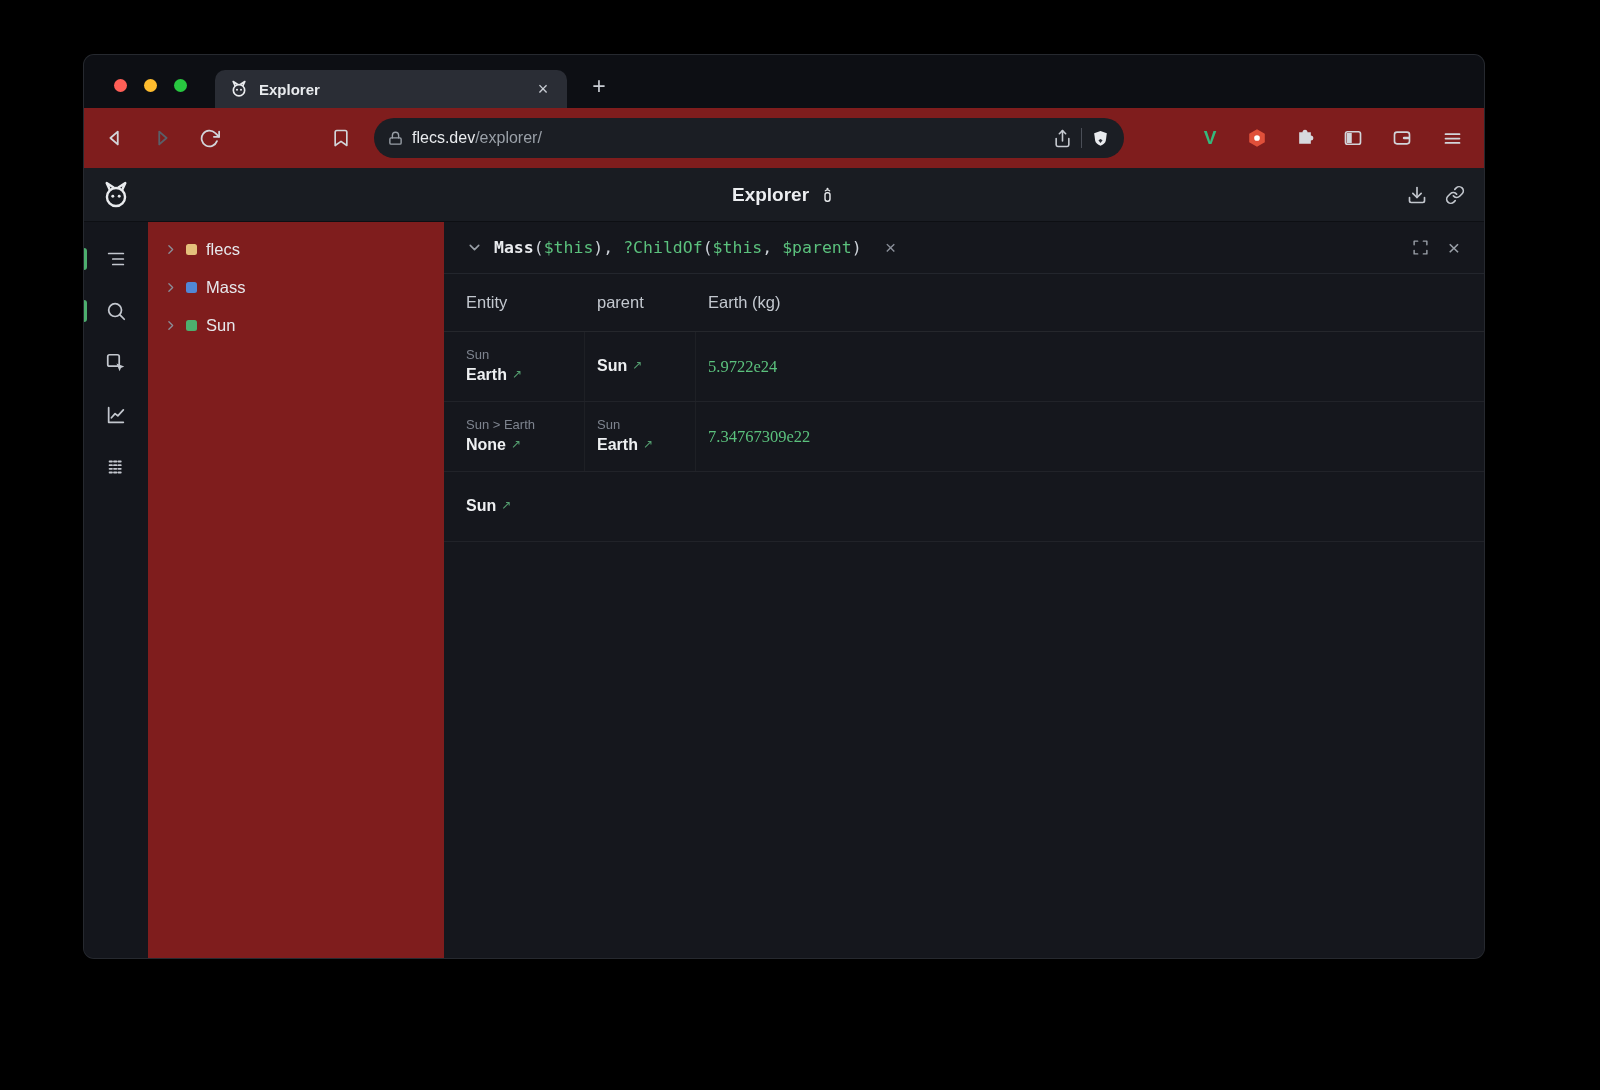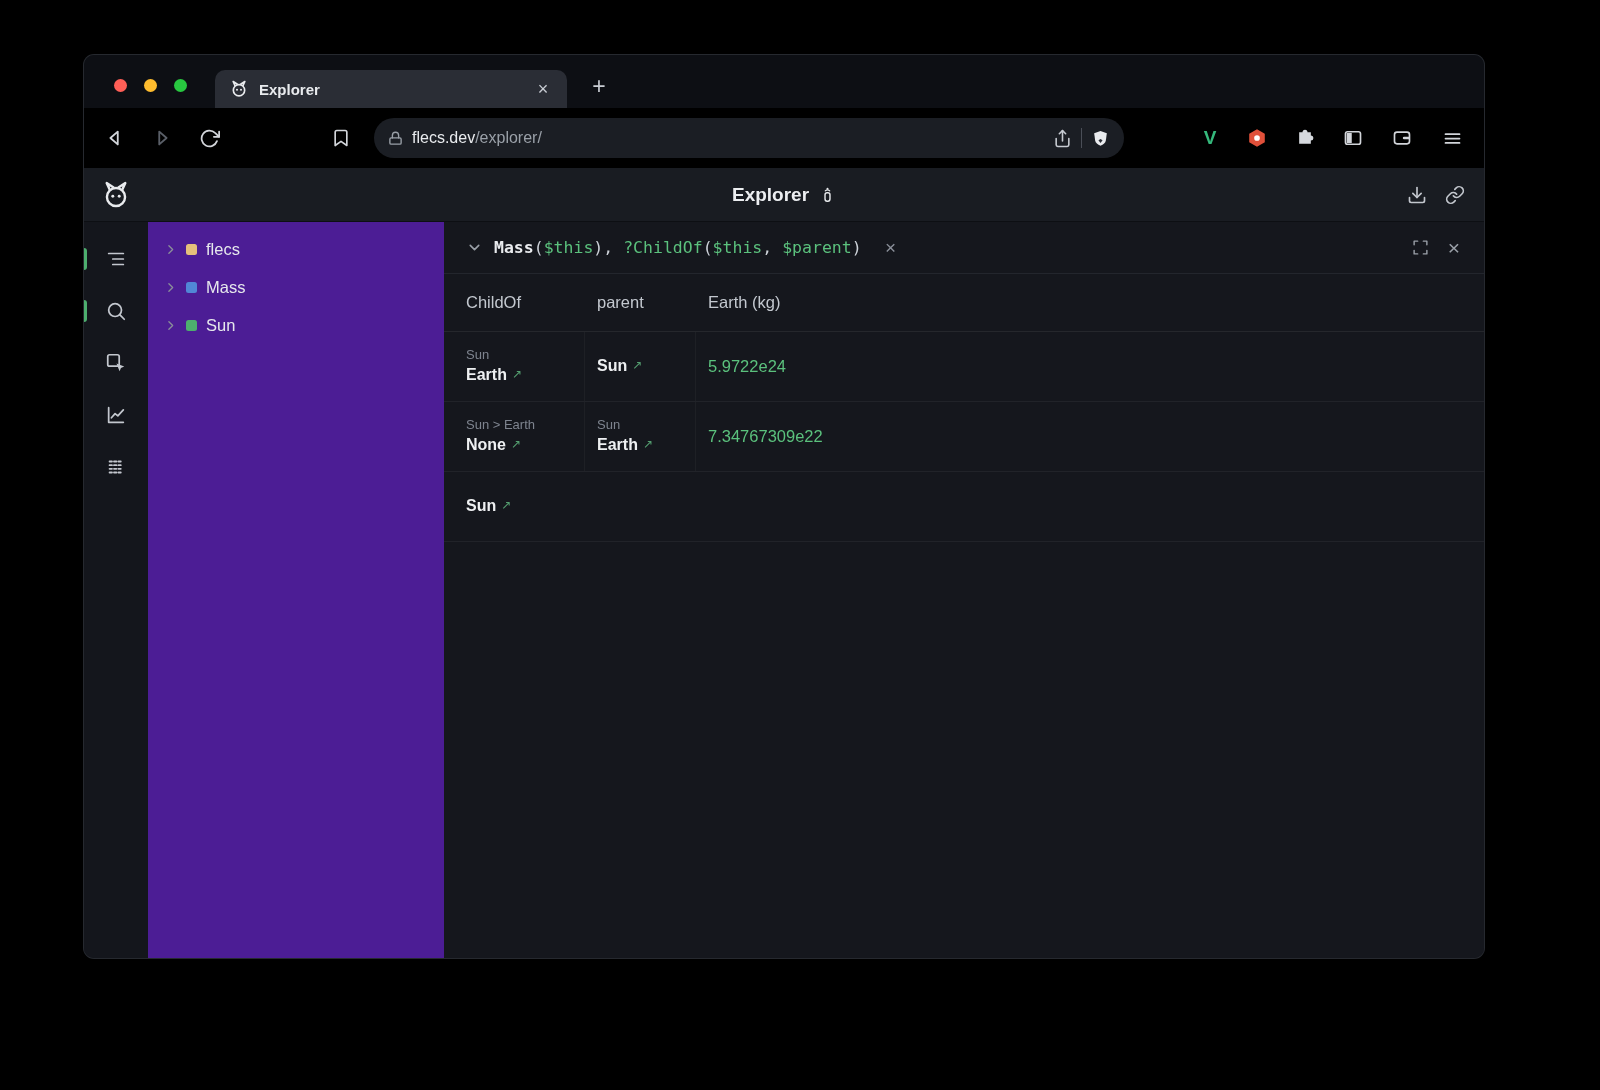--- a/index.html
+++ b/index.html
@@ -14,21 +14,21 @@
   .traffic{position:absolute;left:30px;top:24px;display:flex;gap:17px}
   .light{width:13px;height:13px;border-radius:50%;display:block;padding:0}
   .l-red{background:#ff5f57}.l-yellow{background:#febc2e}.l-green{background:#28c840}
   .tab{position:absolute;left:131px;bottom:0;width:352px;height:38px;background:#2a2d35;border-radius:10px 10px 0 0;display:flex;align-items:center;gap:10px;padding:0 12px 0 14px}
   .tab-title{flex:1;text-align:left;color:#e9ebee;font-size:15px;font-weight:600}
   .glyphbtn{display:flex;align-items:center;justify-content:center;color:#c9cdd4}
   .tab-close{width:24px;height:24px;font-size:18px;border-radius:6px}
   .newtab{position:absolute;left:500px;bottom:7px;width:30px;height:30px;font-size:23px;font-weight:300;color:#c9cdd4;display:flex;align-items:center;justify-content:center}
 
   
-  .navbar{position:relative;height:60px;background:#000000}
+  .navbar{position:relative;height:60px;background:#7f1d1d}
   .nav-ic{position:absolute;top:14px;width:32px;height:32px;display:flex;align-items:center;justify-content:center;border-radius:8px}
   .urlbar{position:absolute;left:290px;top:10px;width:750px;height:40px;background:#1b1e24;border-radius:20px;display:flex;align-items:center;gap:9px;padding:0 14px;cursor:text}
   .url-text{font-size:16px;color:#e9ebee;white-space:nowrap}
   .url-path{color:#9aa0a8}
   .url-spacer{flex:1}
   .url-divider{width:1px;height:20px;background:#4a4e57}
   .ext{position:absolute;top:14px;width:32px;height:32px;display:flex;align-items:center;justify-content:center;border-radius:8px}
   .vue-glyph{color:#35b97c;font-weight:bold;font-size:19px}
 
   
@@ -39,21 +39,21 @@
   .hdr-btn{width:30px;height:30px;display:flex;align-items:center;justify-content:center}
 
   
   .content{display:flex;height:736px}
 
   .rail{position:relative;width:64px;background:#14161c;padding-top:11px;display:flex;flex-direction:column;align-items:center;flex:none}
   .rail-btn{width:52px;height:52px;display:flex;align-items:center;justify-content:center;border-radius:8px}
   .pill{position:absolute;left:0;width:3px;height:22px;background:#4daf6e;border-radius:0 3px 3px 0}
   .pill-1{top:26px}.pill-2{top:78px}
 
-  .treepanel{width:296px;background:#4c1d95;padding-top:8px;flex:none}
+  .treepanel{width:296px;background:#7f1d1d;padding-top:8px;flex:none}
   .tree-item{height:38px;display:flex;align-items:center;gap:9px;padding-left:16px;cursor:pointer}
   .sq{width:11px;height:11px;border-radius:2.5px;flex:none}
   .sq-yellow{background:#e5c07b}.sq-blue{background:#5187d6}.sq-green{background:#4daf6e}
   .tree-label{color:#e6e8ec;font-size:16.5px}
 
   .main{flex:1;background:#15171d;display:flex;flex-direction:column;min-width:0}
   .qheader{height:52px;display:flex;align-items:center;gap:6px;padding:0 16px;border-bottom:1px solid #23262d;flex:none}
   .qcode{font-family:"DejaVu Sans Mono",monospace;font-size:16.5px;cursor:text}
   .qcode span{white-space:pre}
   .tok-ident{color:#e9ebee;font-weight:bold}
@@ -70,21 +70,21 @@
   .th:first-child{padding-left:22px}
   .trow{height:70px;border-bottom:1px solid rgba(255,255,255,.055);flex:none}
   .td{display:flex;flex-direction:column;justify-content:center;padding-left:12px;border-right:1px solid rgba(255,255,255,.04);min-width:0}
   .td:first-child{padding-left:22px}
   .td:last-child{border-right:none}
   .path{font-size:13px;color:#7e848f;line-height:1.4}
   .name-line{display:flex;align-items:baseline;cursor:pointer;line-height:1.4}
   .ename{font-size:16px;font-weight:600;color:#eef0f2}
   .muted-name{font-size:16px;color:#8a8f99}
   .arrow{color:#549e70;font-size:12px;margin-left:5px;position:relative;top:-2px}
-  .mass{font-family:Liberation Sans, sans-serif;font-size:16.5px;color:#5bc17d}
+  .mass{font-family:Liberation Serif, serif;font-size:16.5px;color:#5bc17d}
 </style>
 </head>
 <body>
 
 <div>
 <div class="window">
 
   <div class="tabstrip">
     <div class="traffic">
       <button class="light l-red"></button>
@@ -310,21 +310,21 @@
                 <path d="M21 16v5h-5"></path>
                 <path d="M8 21H3v-5"></path>
               </svg>
         </button>
         <button class="qbtn qclose">
           <span>×</span>
         </button>
       </div>
 
       <div class="grid-row thead">
-        <span class="th">ChildOf</span>
+        <span class="th">Entity</span>
         <span class="th">parent</span>
         <span class="th">Earth (kg)</span>
       </div>
 
       <div class="grid-row trow">
         <div class="td">
           <div class="path">Sun</div>
           <div class="name-line">
             <span class="ename">Earth</span>
             <span class="arrow">↗</span>

